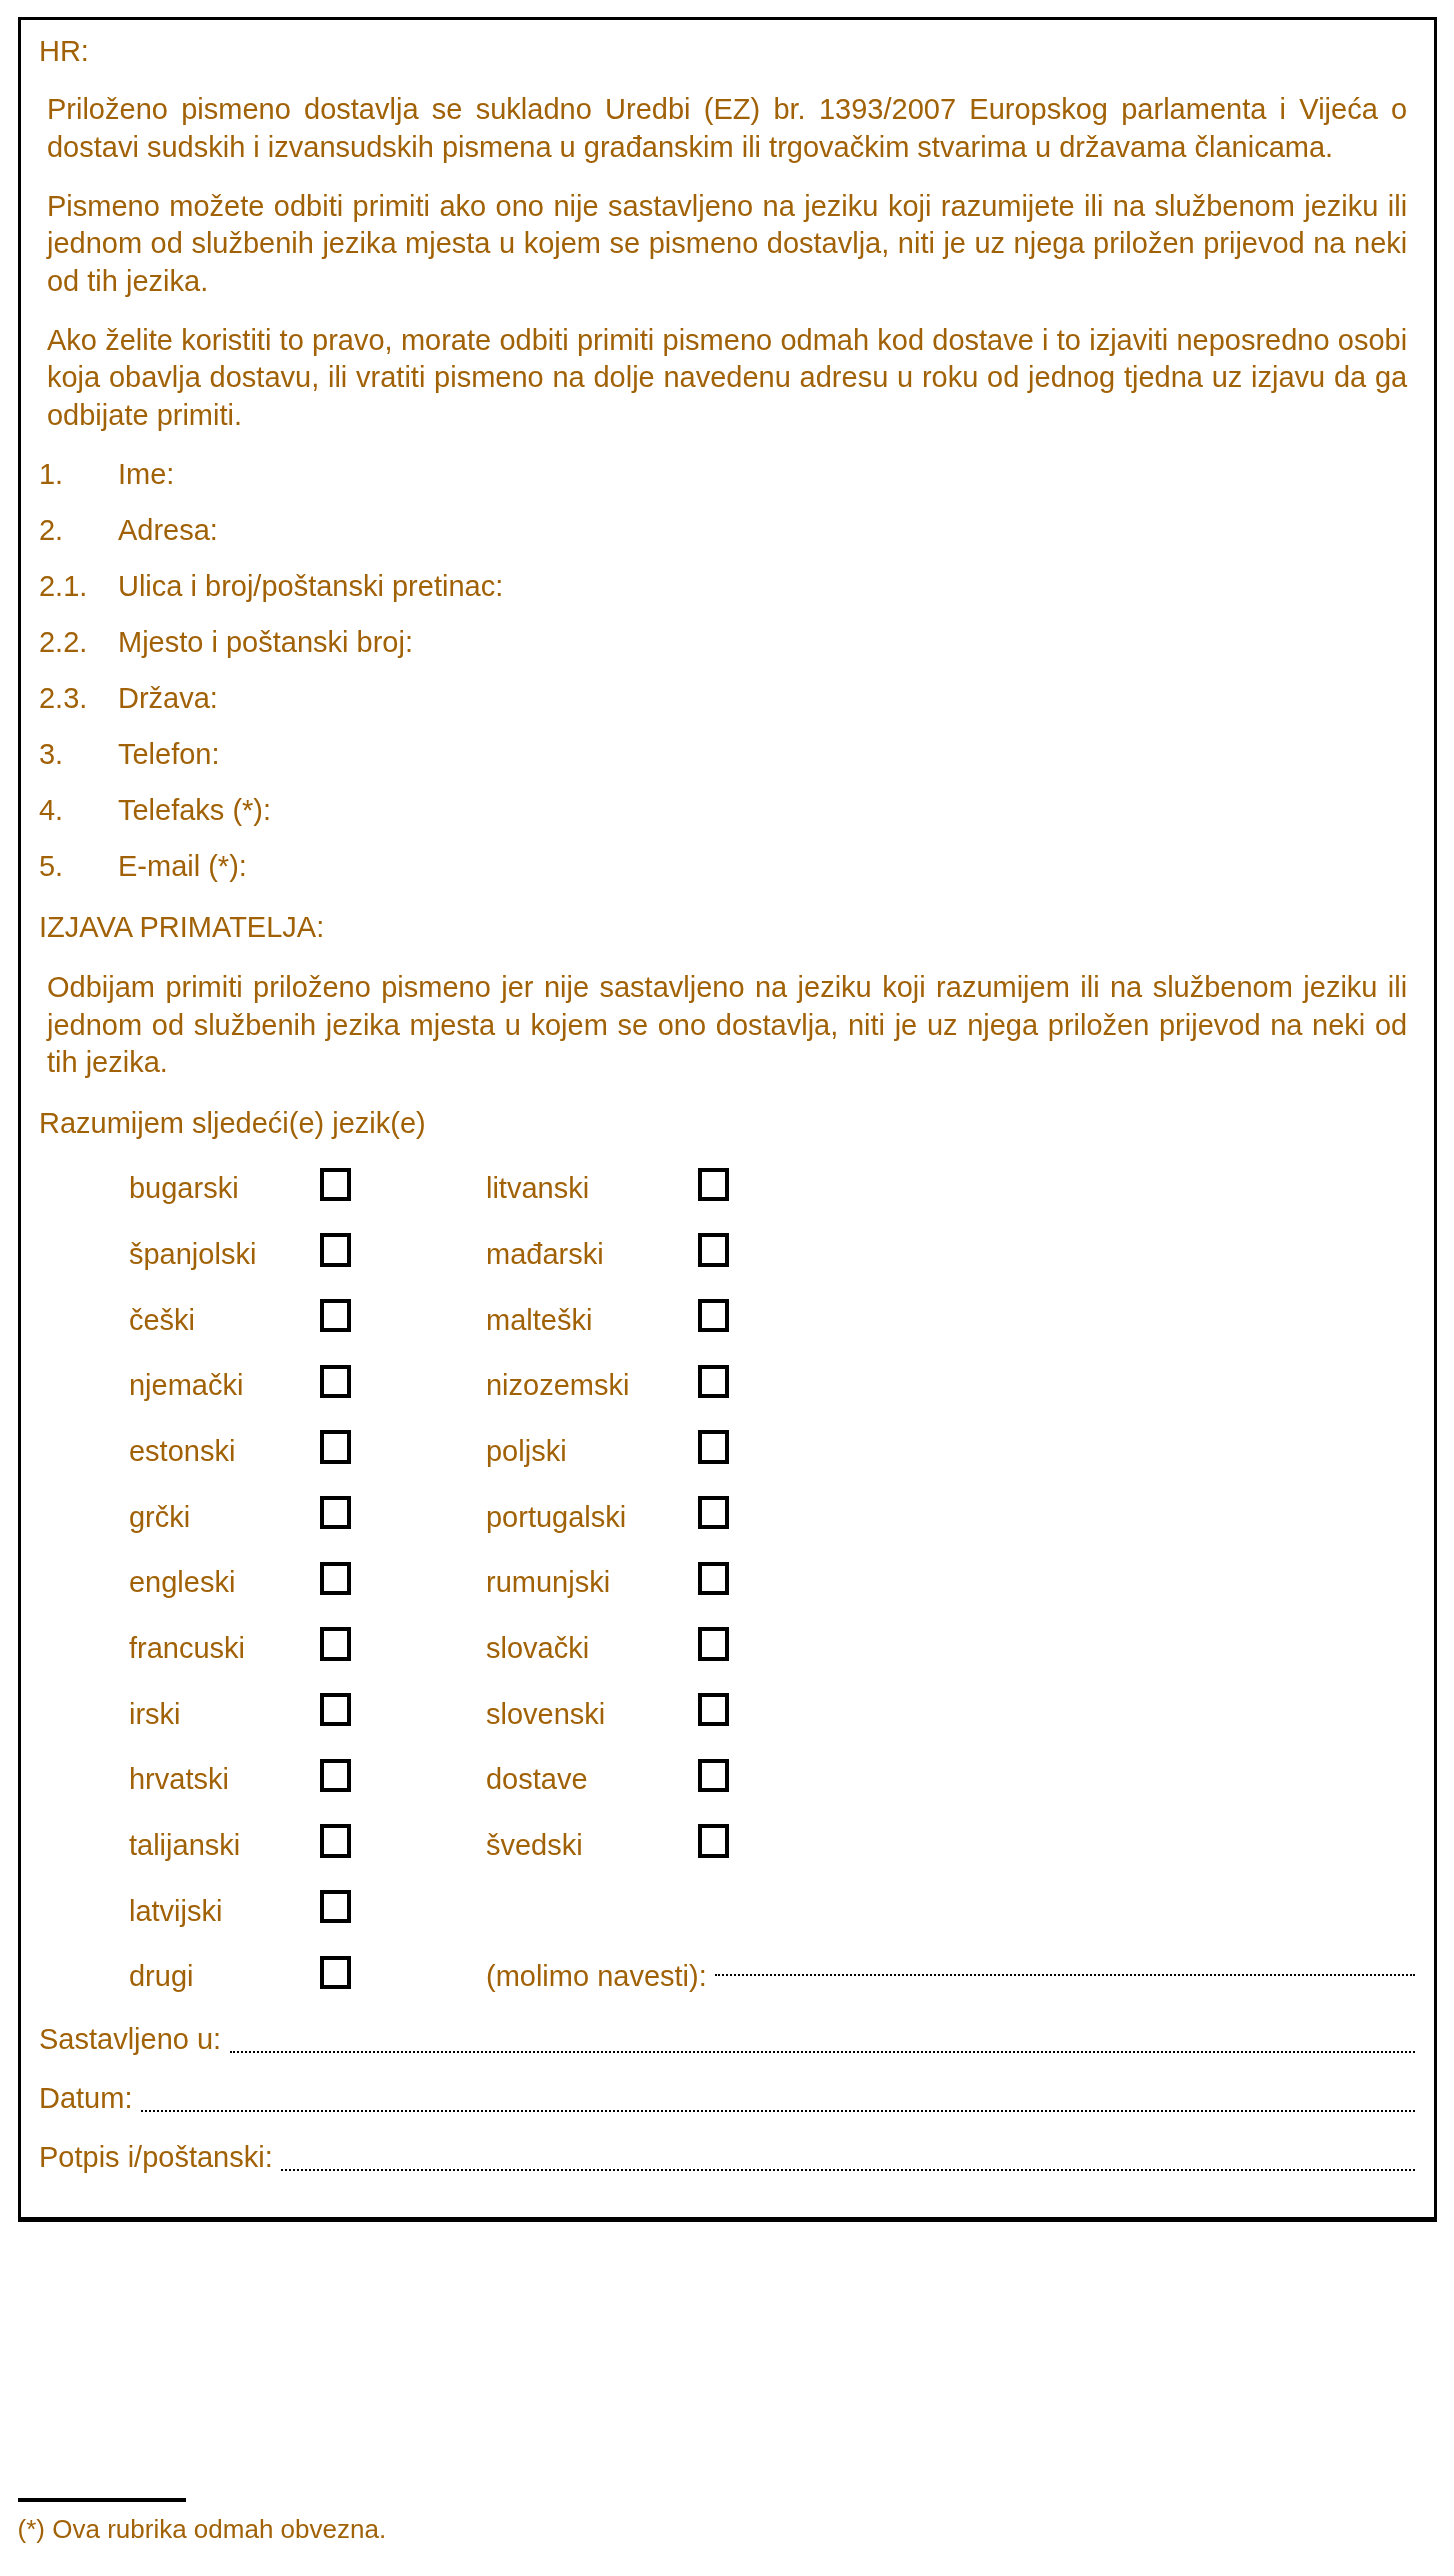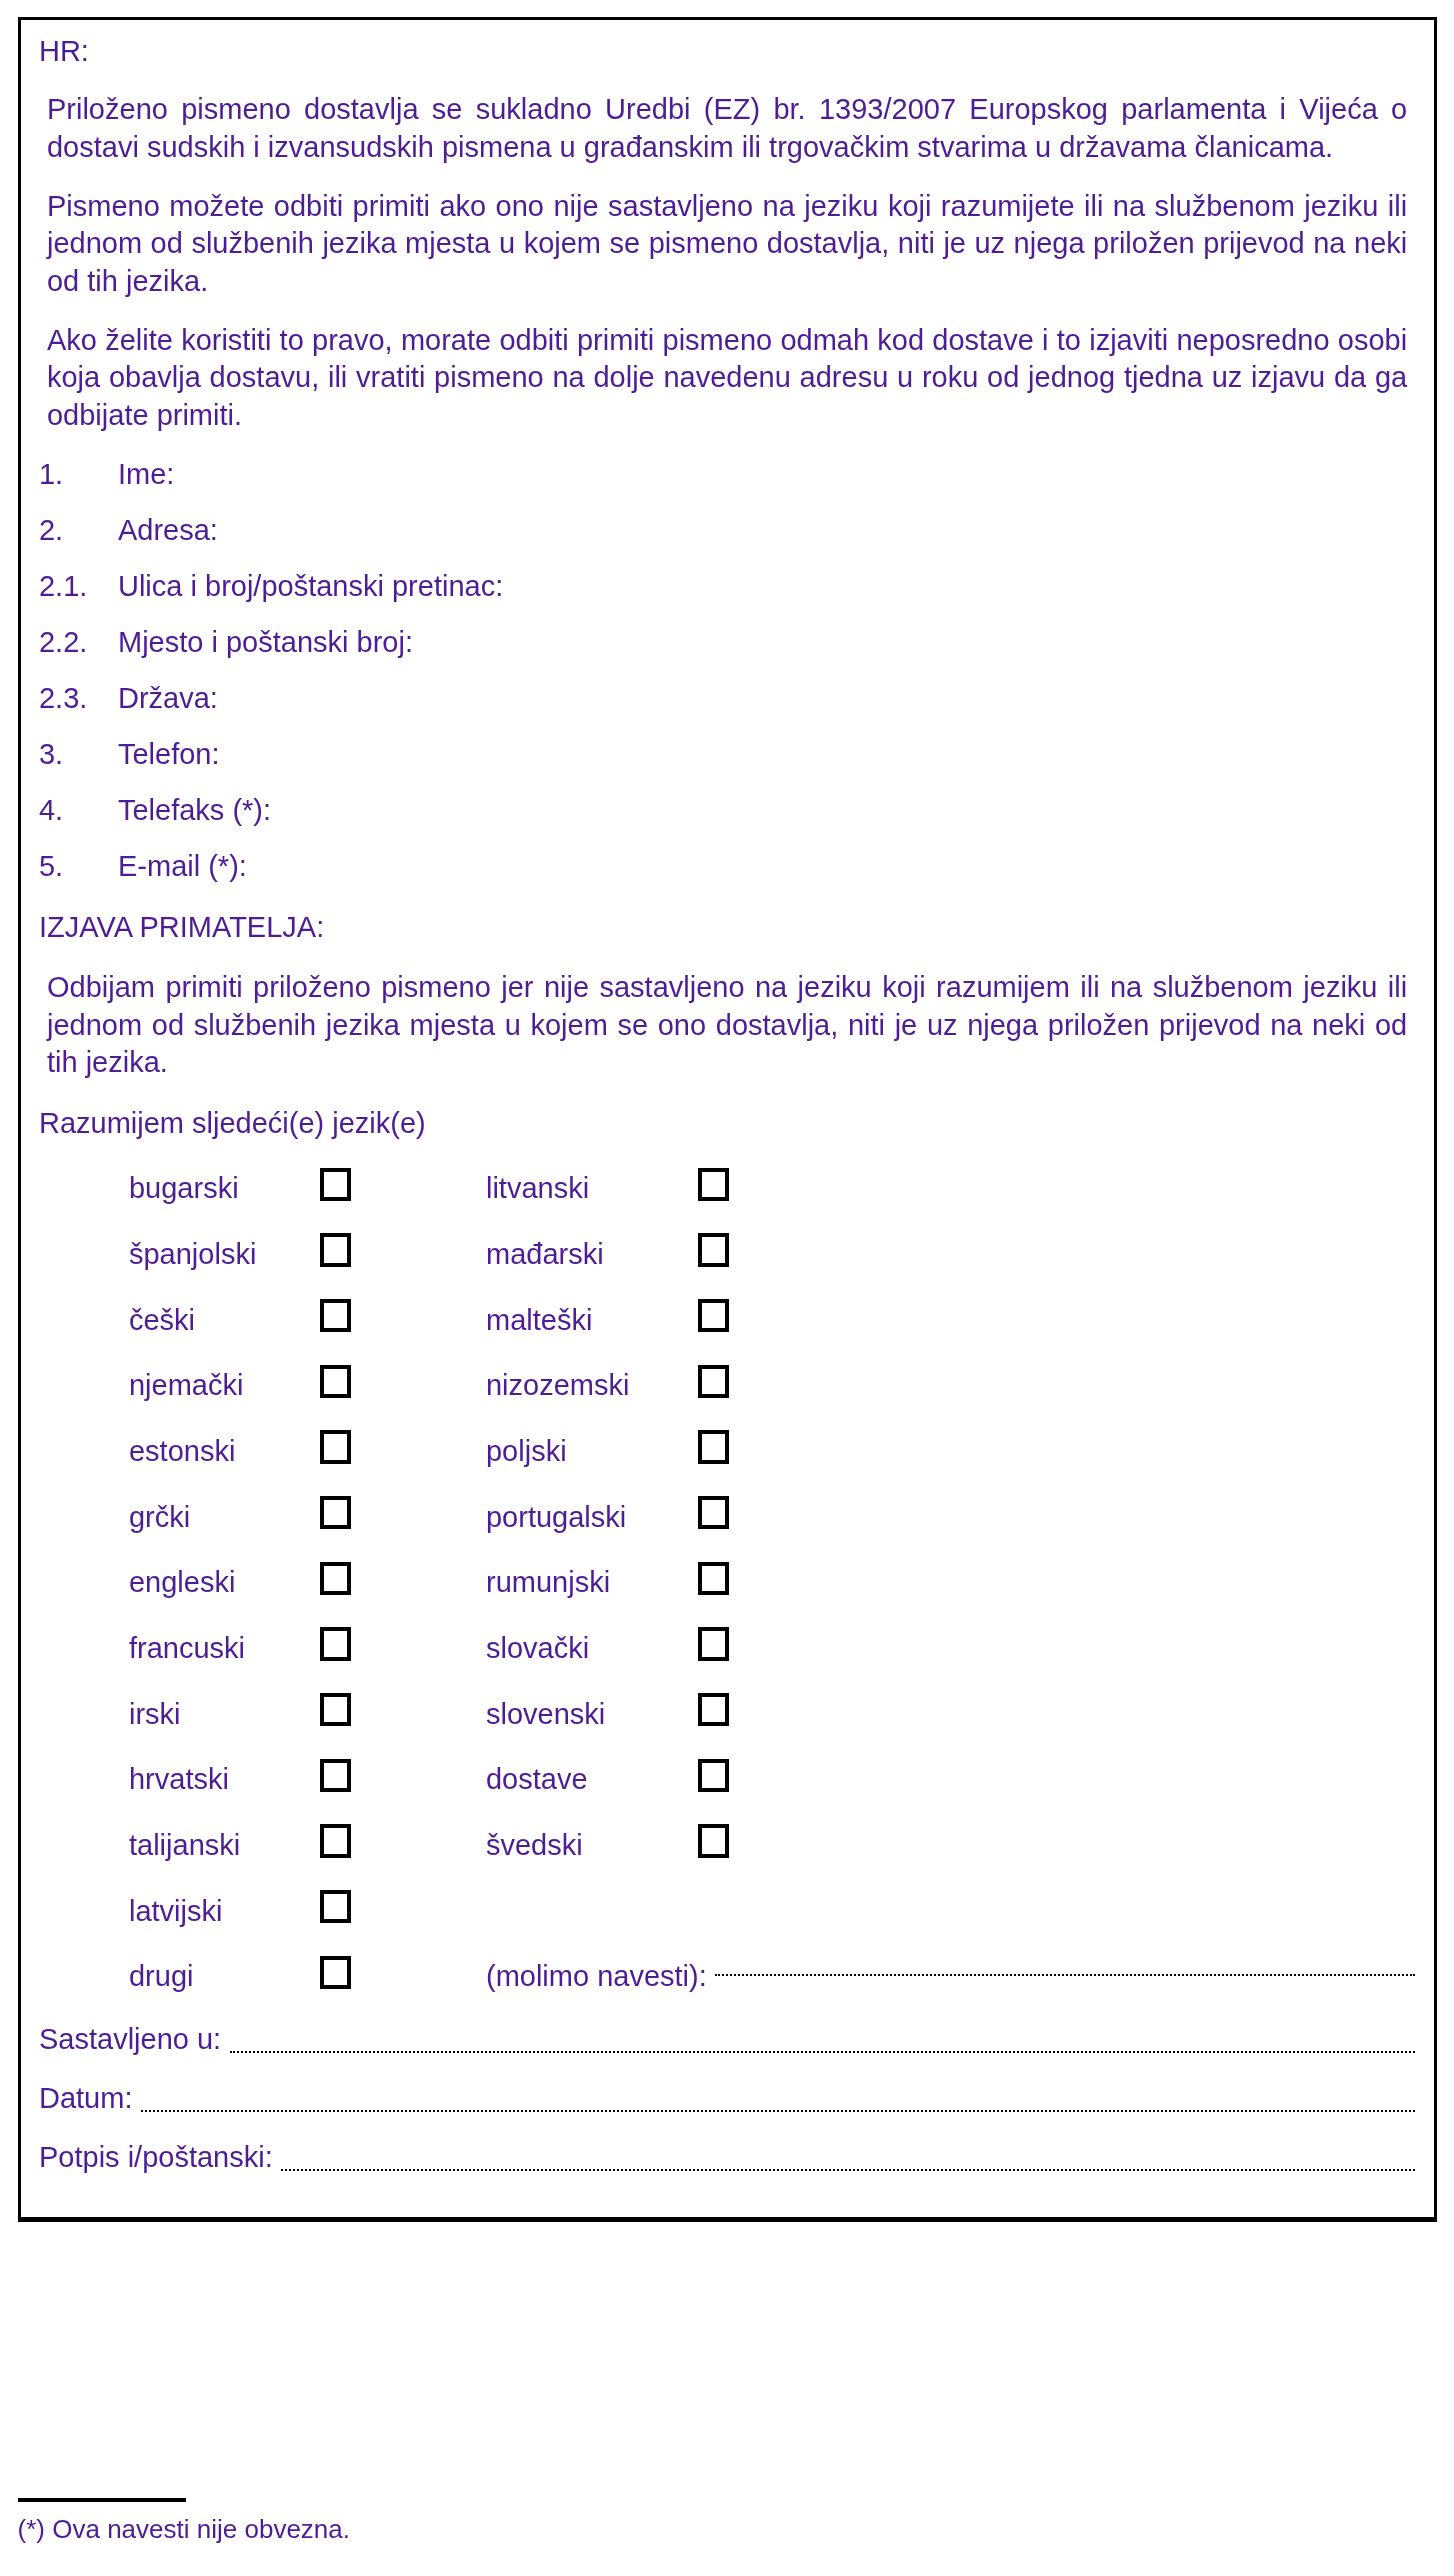--- a/index.html
+++ b/index.html
@@ -2,21 +2,21 @@
 <html lang="hr" style="font-size:11.3px"><head>
 <meta charset="utf-8">
 <style>
   html, body { margin: 0; padding: 0; background: #ffffff; }
   .page {
     position: relative;
     width: 1455px;
     height: 2576px;
     background: #ffffff;
     font-family: "Liberation Sans", sans-serif;
-    color: #4c1d95;
+    color: #a16207;
     font-size: 29px;
     line-height: 1.3;
     overflow: hidden;
   }
   .box {
     position: absolute;
     left: 17.6px;
     top: 17px;
     width: 1419px;
     box-sizing: border-box;
@@ -229,16 +229,16 @@
     </div>
     <div class="fillrow">
       <span class="flabel">Potpis i/poštanski:</span>
       <span class="dots"></span>
     </div>
 
   </div>
 
   <div class="footnote">
     <div class="footnote-rule"></div>
-    <p>(*) Ova navesti nije obvezna.</p>
+    <p>(*) Ova rubrika odmah obvezna.</p>
   </div>
 </div>
 
 
 </body></html>

